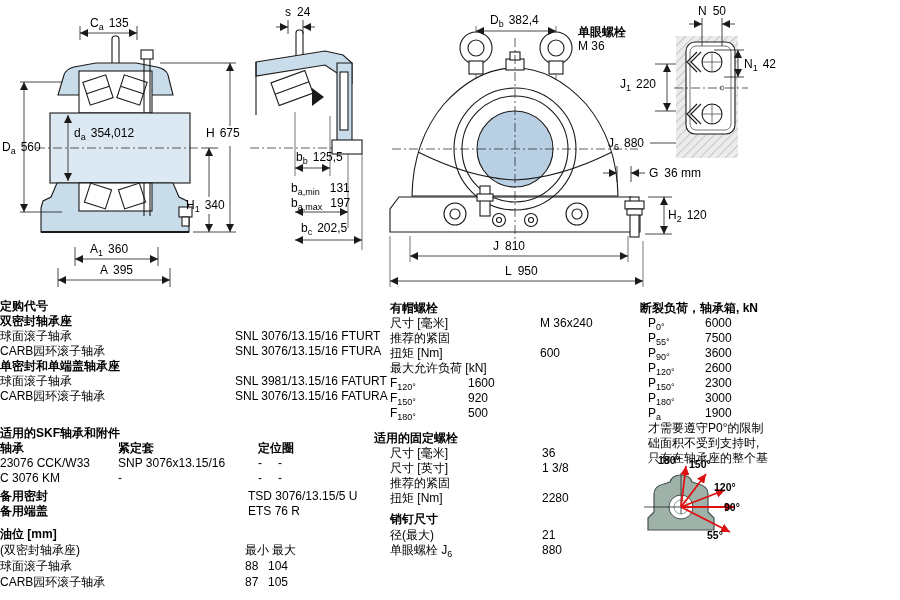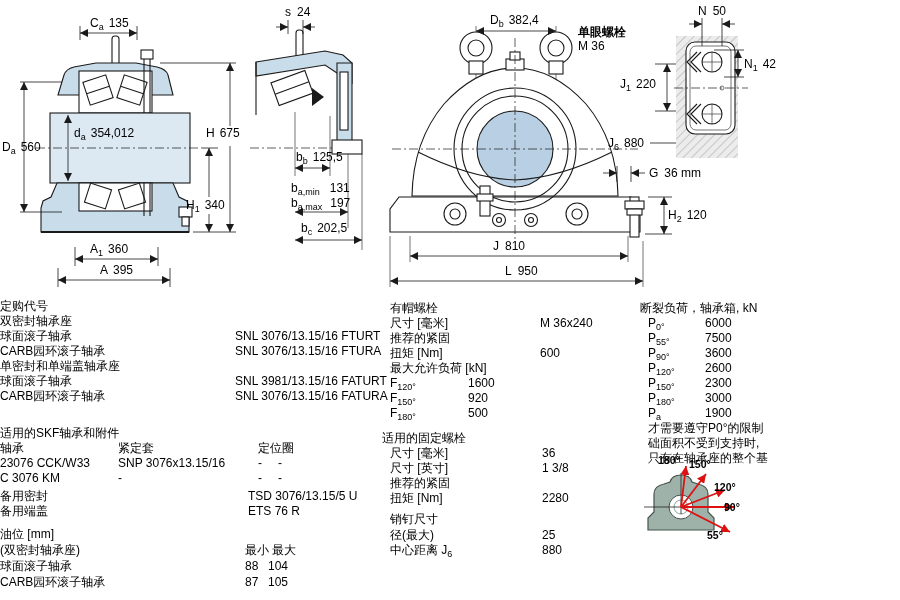--- a/index.html
+++ b/index.html
@@ -15,21 +15,21 @@
   .ang{font-size:10.5px;font-weight:bold;fill:#000}
   .ln{stroke:#1a1a1a;stroke-width:1.1;fill:none}
   .bf{fill:#c9dcea;stroke:#1a1a1a;stroke-width:1.1}
   .wf{fill:#ffffff;stroke:#1a1a1a;stroke-width:1.1}
   .sf{fill:#dce9f3;stroke:#1a1a1a;stroke-width:1.1}
   .dim{stroke:#1a1a1a;stroke-width:0.8;fill:none}
   .thin{stroke:#1a1a1a;stroke-width:0.6;fill:none}
   .cl{stroke:#1a1a1a;stroke-width:0.7;fill:none;stroke-dasharray:9 3 2 3}
   .trow{position:absolute;white-space:nowrap;line-height:13px;font-size:12px}
   .trow .val{position:absolute;top:0;white-space:nowrap}
-  .b{font-weight:normal}
+  .b{font-weight:bold}
   sub{font-size:9px;line-height:0}
 </style>
 </head>
 <body>
 
 <svg width="900" height="292" style="position:absolute;left:0;top:0">
   <defs>
     <marker id="mA" viewBox="0 0 10 10" refX="10" refY="5" markerWidth="8" markerHeight="8" markerUnits="userSpaceOnUse" orient="auto-start-reverse">
       <path d="M0,0L10,5L0,10z" fill="#1a1a1a"></path>
     </marker>
@@ -265,29 +265,29 @@
 
 <div class="trow b" style="left:390px;top:302px">有帽螺栓</div>
 <div class="trow" style="left:390px;top:317px"><span>尺寸 [毫米]</span><span class="val" style="left:150px">M 36x240</span></div>
 <div class="trow" style="left:390px;top:332px"><span>推荐的紧固</span></div>
 <div class="trow" style="left:390px;top:347px"><span>扭矩 [Nm]</span><span class="val" style="left:150px">600</span></div>
 <div class="trow" style="left:390px;top:362px"><span>最大允许负荷 [kN]</span></div>
 <div class="trow" style="left:390px;top:377px"><span><span>F</span><sub>120°</sub></span><span class="val" style="left:78px">1600</span></div>
 <div class="trow" style="left:390px;top:392px"><span><span>F</span><sub>150°</sub></span><span class="val" style="left:78px">920</span></div>
 <div class="trow" style="left:390px;top:407px"><span><span>F</span><sub>180°</sub></span><span class="val" style="left:78px">500</span></div>
 
-<div class="trow b" style="left:382px;top:432px">适用的固定螺栓</div>
+<div class="trow b" style="left:374px;top:432px">适用的固定螺栓</div>
 <div class="trow" style="left:390px;top:447px"><span>尺寸 [毫米]</span><span class="val" style="left:152px">36</span></div>
 <div class="trow" style="left:390px;top:462px"><span>尺寸 [英寸]</span><span class="val" style="left:152px">1 3/8</span></div>
 <div class="trow" style="left:390px;top:477px"><span>推荐的紧固</span></div>
 <div class="trow" style="left:390px;top:492px"><span>扭矩 [Nm]</span><span class="val" style="left:152px">2280</span></div>
 
 <div class="trow b" style="left:390px;top:513px">销钉尺寸</div>
-<div class="trow" style="left:390px;top:529px"><span>径(最大)</span><span class="val" style="left:152px">25</span></div>
-<div class="trow" style="left:390px;top:544px"><span><span>中心距离 J</span><sub>6</sub></span><span class="val" style="left:152px">880</span></div>
+<div class="trow" style="left:390px;top:529px"><span>径(最大)</span><span class="val" style="left:152px">21</span></div>
+<div class="trow" style="left:390px;top:544px"><span><span>单眼螺栓 J</span><sub>6</sub></span><span class="val" style="left:152px">880</span></div>
 
 <div class="trow b" style="left:640px;top:302px">断裂负荷，轴承箱, kN</div>
 <div class="trow" style="left:648px;top:317px"><span><span>P</span><sub>0°</sub></span><span class="val" style="left:57px">6000</span></div>
 <div class="trow" style="left:648px;top:332px"><span><span>P</span><sub>55°</sub></span><span class="val" style="left:57px">7500</span></div>
 <div class="trow" style="left:648px;top:347px"><span><span>P</span><sub>90°</sub></span><span class="val" style="left:57px">3600</span></div>
 <div class="trow" style="left:648px;top:362px"><span><span>P</span><sub>120°</sub></span><span class="val" style="left:57px">2600</span></div>
 <div class="trow" style="left:648px;top:377px"><span><span>P</span><sub>150°</sub></span><span class="val" style="left:57px">2300</span></div>
 <div class="trow" style="left:648px;top:392px"><span><span>P</span><sub>180°</sub></span><span class="val" style="left:57px">3000</span></div>
 <div class="trow" style="left:648px;top:407px"><span><span>P</span><sub>a</sub></span><span class="val" style="left:57px">1900</span></div>
 <div class="trow" style="left:648px;top:422px">才需要遵守P0°的限制</div>

